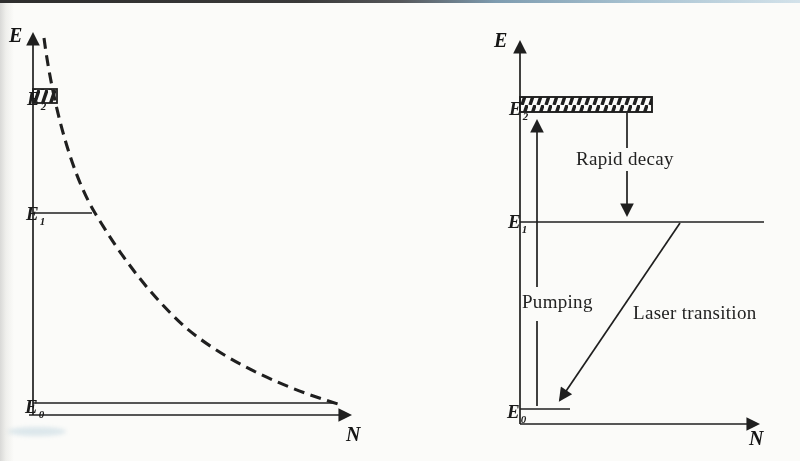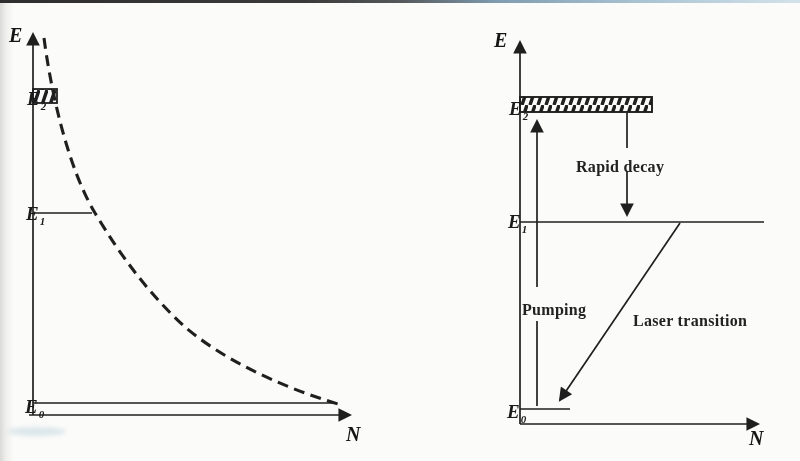--- a/index.html
+++ b/index.html
@@ -14,21 +14,21 @@
     background:linear-gradient(to right,#2e2e2e 0%,#3a3a3a 38%,#55575a 50%,#7e9cb0 62%,#a9c3d2 80%,#d3e2ea 100%);
   }
   .smudge {
     position:absolute; left:8px; top:427px; width:58px; height:9px;
     background:rgba(150,185,205,.30); border-radius:50%; filter:blur(2px);
   }
   svg.art { position:absolute; left:0; top:0; }
   .lvl { position:absolute; font-style:italic; font-weight:700; font-size:19px; color:#1b1b1b; line-height:1;margin-left:24px; }
   .lvl sub { font-size:11px; font-weight:700; margin-left:1px; }
   .axlab { position:absolute; font-style:italic; font-weight:700; font-size:20px; color:#151515; line-height:1; }
-  .word { position:absolute; font-weight:700; font-size:16px; color:#222; letter-spacing:.3px; line-height:1; white-space:nowrap;margin-top:10px; }
+  .word { position:absolute; font-weight:400; font-size:19px; color:#222; letter-spacing:.3px; line-height:1; white-space:nowrap; }
 </style>
 </head>
 <body>
 
 <div class="stage">
   <div class="scan">
 
     <svg class="art" width="800" height="461" viewBox="0 0 800 461">
       <defs>
         <marker id="arr" viewBox="0 0 10 10" refX="8.5" refY="5" markerWidth="9" markerHeight="8" orient="auto-start-reverse">

